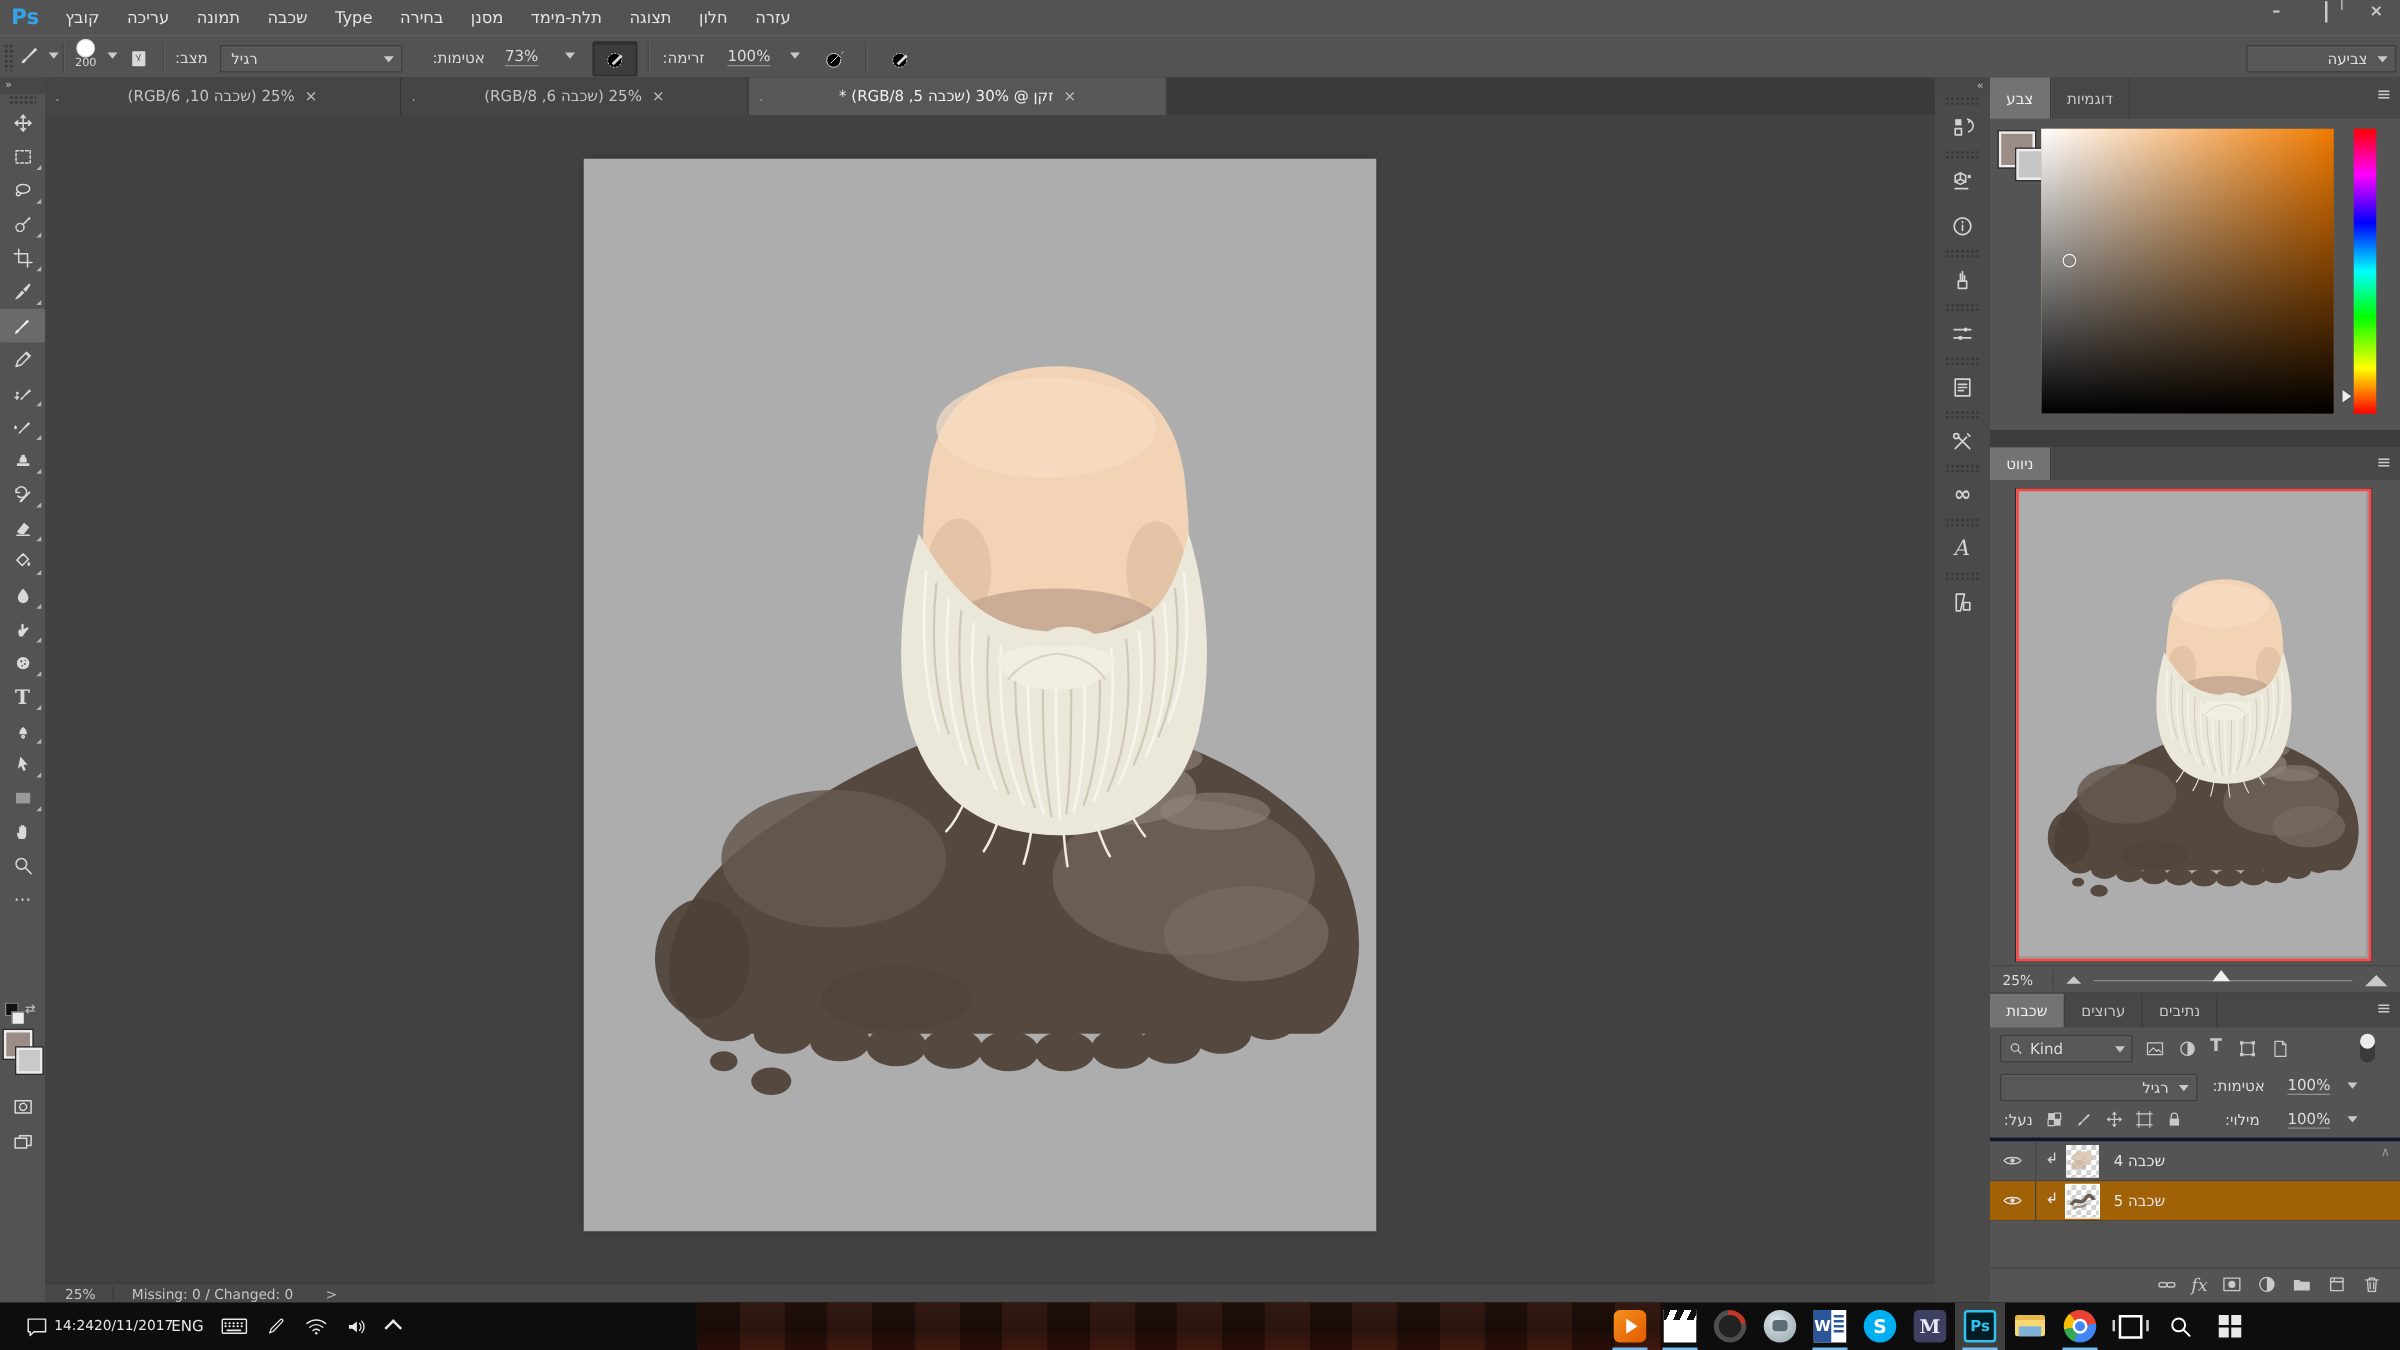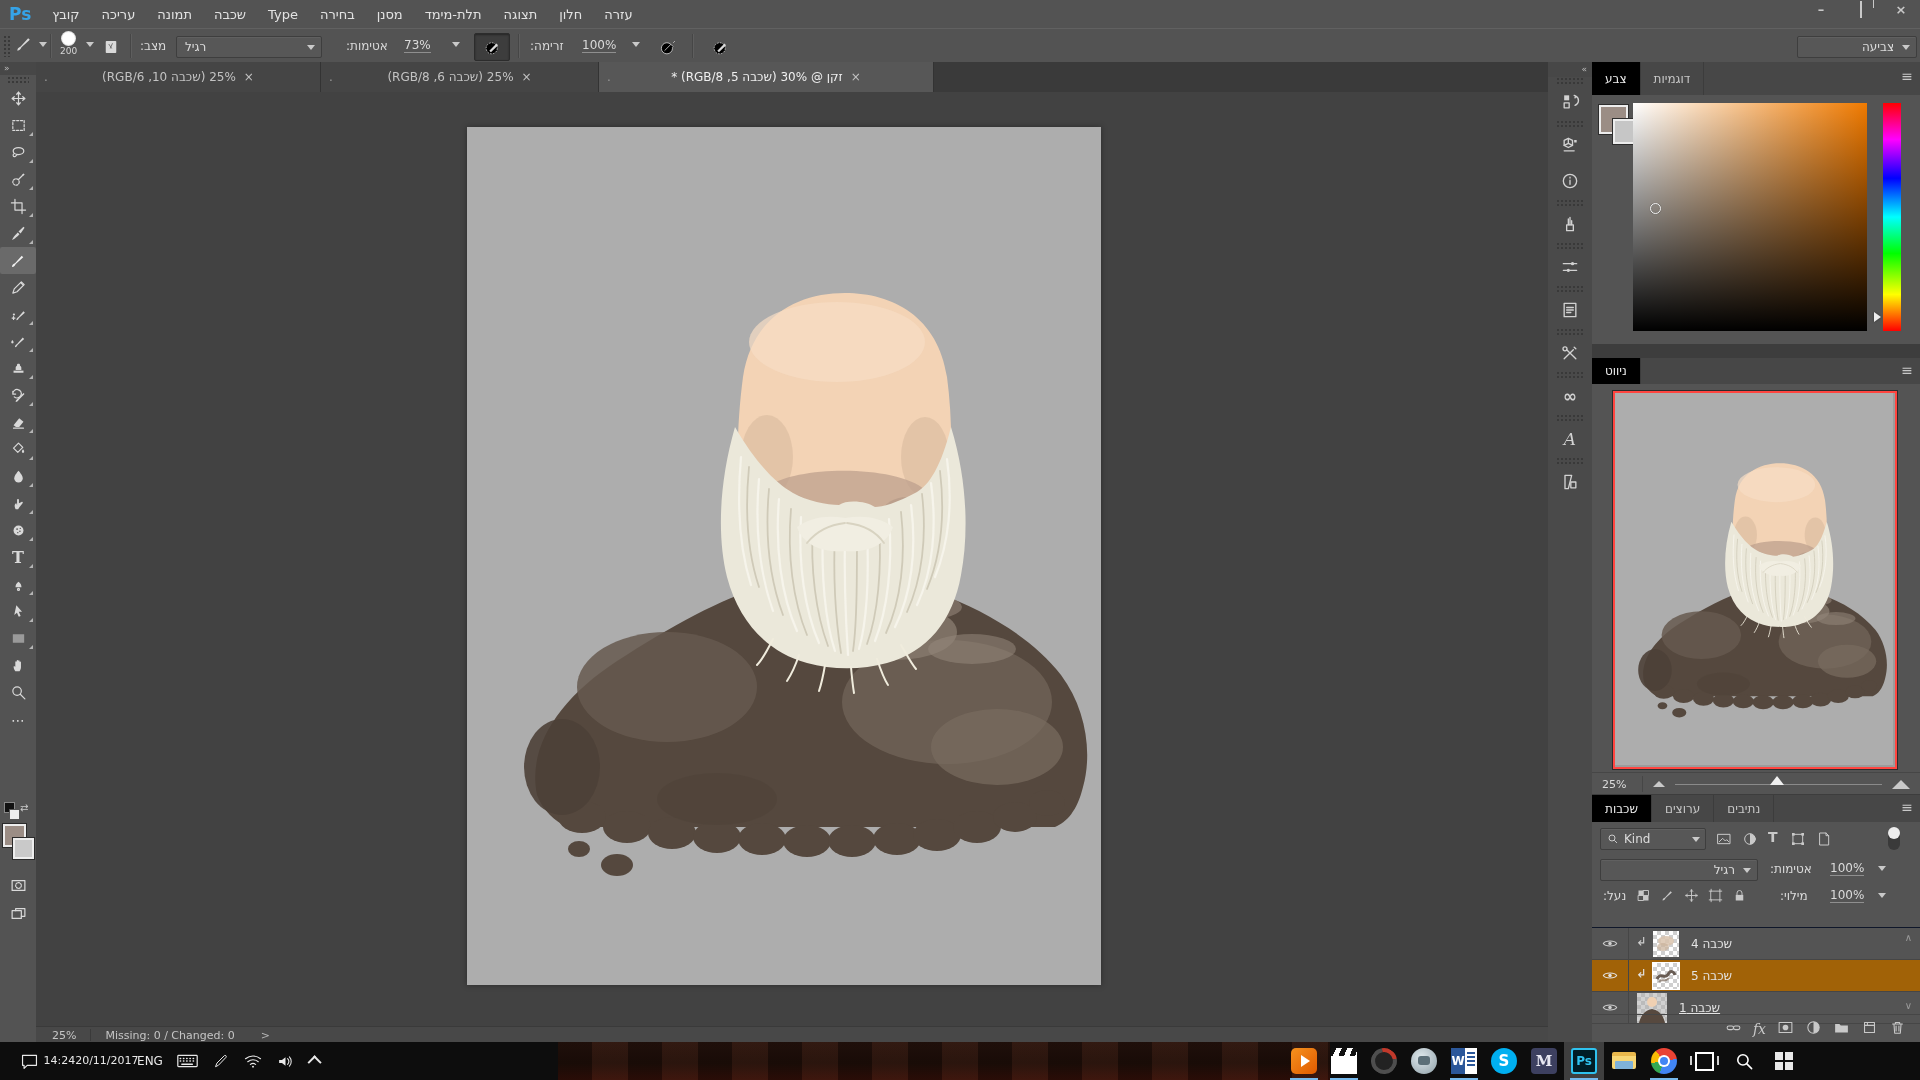--- a/index.html
+++ b/index.html
@@ -48,21 +48,21 @@
   #dock{left:1548px;top:62px;width:44px;height:980px;background:#4a4a4a;border-right:1px solid #393939}
   #dock-head{height:15px;background:#474747;color:#bdbdbd;font-size:9px;line-height:15px;text-align:right;padding-right:5px}
   .dockcell{width:44px;height:36px;display:flex;align-items:center;justify-content:center;color:#d2d2d2}
   .dockgrip{height:7px;margin:0 8px}
   .dockcell svg{stroke:#d2d2d2;fill:none;stroke-width:1.6;stroke-linecap:round;stroke-linejoin:round}
   
   #rightcol{left:1592px;top:62px;width:328px;height:980px;background:#3d3d3d}
   .pgroup{position:absolute;left:0;width:328px;background:#545454}
   .phead{height:100%;display:flex;background:#474747}
   .ptab{display:flex;align-items:center;padding:0 13px;color:#c7c7c7;font-size:12px;border-right:1px solid #3c3c3c}
-  .ptab.act{background:#000000;color:#eeeeee}
+  .ptab.act{background:#737373;color:#eeeeee}
   .pmenu{position:absolute;right:8px;top:6px;color:#c9c9c9;font-size:14px;letter-spacing:-1px}
   
   #grad{position:absolute;left:41px;top:41px;width:234px;height:228px;background-color:#f07a00;background-image:linear-gradient(to top,#000,rgba(0,0,0,0)),linear-gradient(to right,#fff,rgba(255,255,255,0))}
   #grad-cursor{position:absolute;width:9px;height:9px;border:1.5px solid #f2f2f2;border-radius:50%;box-shadow:0 0 1px #555, inset 0 0 1px #555}
   #huebar{position:absolute;left:291px;top:41px;width:18px;height:228px;background:linear-gradient(180deg,#f00 0%,#f0f 16%,#00f 33%,#0ff 50%,#0f0 66%,#ff0 84%,#f00 100%)}
   #huearrow{position:absolute;left:282px;width:0;height:0;border-top:5px solid transparent;border-bottom:5px solid transparent;border-left:7px solid #ededed;filter:drop-shadow(0 0 1px #333)}
   .fgswatch{position:absolute;width:25px;height:25px;background:#9b8d85;border:2px solid #ededed;outline:1px solid #2e2e2e}
   .bgswatch{position:absolute;width:21px;height:21px;background:#c6c6c6;border:2px solid #ededed;outline:1px solid #2e2e2e}
   
   #navpreview{position:absolute;left:20px;top:32px;width:284px;height:378px;background:#9c9c9c;border:1px solid #2c2c2c}
@@ -639,21 +639,21 @@
             </svg></span>
         <span class="lksym" style="position:absolute;left:140px;top:5px"><svg width="15" height="15" viewBox="0 0 24 24">
               <rect x="6" y="11" width="12" height="9" fill="#c9c9c9" stroke="none"></rect>
               <path d="M8 11V8a4 4 0 0 1 8 0v3"></path>
             </svg></span>
         <span class="lbl" dir="rtl" style="position:absolute;left:188px;top:6px">מילוי:</span>
         <span class="lbl scrub" style="position:absolute;left:238px;top:5px">100%</span>
         <span class="chev" style="position:absolute;left:286px;top:10px"></span>
       </div>
 
-      <div style="position:absolute;top:132px;left:0;width:328px;height:104px;border-top:1px solid #0f172a;overflow:hidden">
+      <div style="position:absolute;top:115px;left:0;width:328px;height:104px;border-top:3px solid #0f172a;overflow:hidden">
         <div class="lrow" style="top:0">
           <span class="eyecell">
               <svg width="16" height="11" viewBox="0 0 24 15">
                 <path d="M2 7.5C5 2.5 19 2.5 22 7.5 19 12.5 5 12.5 2 7.5z" stroke="#cfcfcf" fill="none" stroke-width="1.6"></path>
                 <circle cx="12" cy="7.5" r="2.6" fill="#cfcfcf"></circle>
               </svg>
             </span>
           <span style="margin-left:8px"><svg width="10" height="12" viewBox="0 0 12 14">
                 <path d="M8 1v7H3M5 5L2 8l3 3" stroke="#cfcfcf" fill="none" stroke-width="1.4"></path>
               </svg></span>
@@ -677,37 +677,20 @@
                 <path d="M8 1v7H3M5 5L2 8l3 3" stroke="#e2e2e2" fill="none" stroke-width="1.4"></path>
               </svg></span>
           <span class="thumb" style="margin-left:6px;outline:1px solid #fff">
               <svg width="26" height="26" viewBox="0 0 26 26" style="position:absolute;inset:0">
                 <path d="M4 16C8 8 12 18 16 10c2-3 5-1 6 2" stroke="#5a4c42" stroke-width="3" fill="none" opacity=".9"></path>
                 <path d="M6 19c3-4 6 1 10-4" stroke="#8a7b6e" stroke-width="2" fill="none" opacity=".8"></path>
               </svg>
             </span>
           <span class="lname" dir="rtl">שכבה 5</span>
         </div>
-        <div class="lrow" style="top:64px">
-          <span class="eyecell">
-              <svg width="16" height="11" viewBox="0 0 24 15">
-                <path d="M2 7.5C5 2.5 19 2.5 22 7.5 19 12.5 5 12.5 2 7.5z" stroke="#cfcfcf" fill="none" stroke-width="1.6"></path>
-                <circle cx="12" cy="7.5" r="2.6" fill="#cfcfcf"></circle>
-              </svg>
-            </span>
-          <span class="thumb" style="margin-left:8px;width:30px;height:30px">
-              <svg width="30" height="30" viewBox="0 0 30 30" style="position:absolute;inset:0">
-                <rect width="30" height="30" fill="#ababab" opacity=".55"></rect>
-                <circle cx="15" cy="9" r="5" fill="#f0d0b2"></circle>
-                <path d="M2 30c2-9 7-13 13-14 6 1 11 5 13 14z" fill="#57493f"></path>
-              </svg>
-            </span>
-          <span class="lname" dir="rtl" style="text-decoration:underline">שכבה 1</span>
-          <span style="position:absolute;right:8px;top:8px;color:#9a9a9a;font-size:10px">∨</span>
-        </div>
       </div>
 
       <div style="position:absolute;top:219px;left:0;width:328px;height:28px;border-top:1px solid #464646;display:flex;align-items:center;justify-content:flex-end;gap:11px;padding-right:14px;box-sizing:border-box">
         <span class="bicon"><svg width="17" height="17" viewBox="0 0 24 24">
               <rect x="3" y="10" width="9" height="5" rx="2.5"></rect>
               <rect x="12" y="10" width="9" height="5" rx="2.5"></rect>
             </svg></span>
         <span style="font-style:italic;font-size:14px;color:#c9c9c9;font-family:'DejaVu Serif',serif">fx</span>
         <span class="bicon"><svg width="17" height="17" viewBox="0 0 24 24">
               <rect x="3" y="5" width="18" height="14"></rect>

